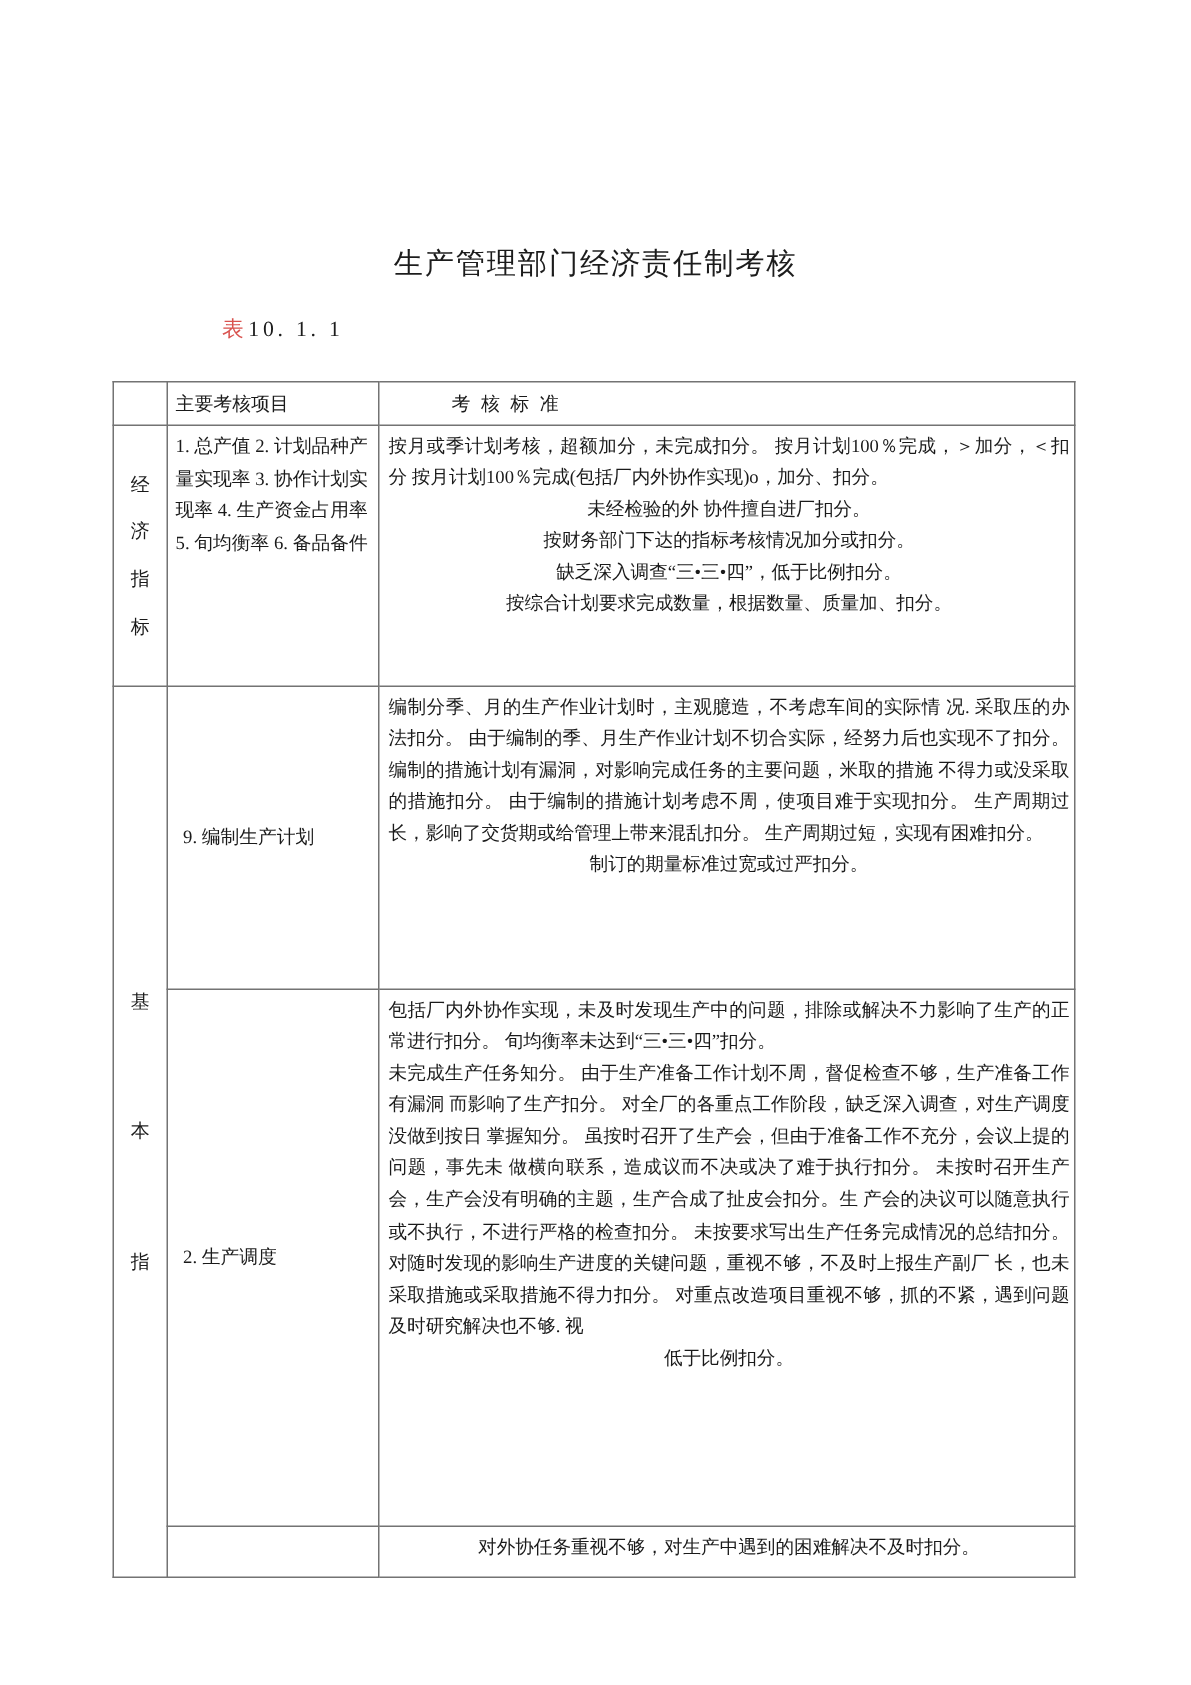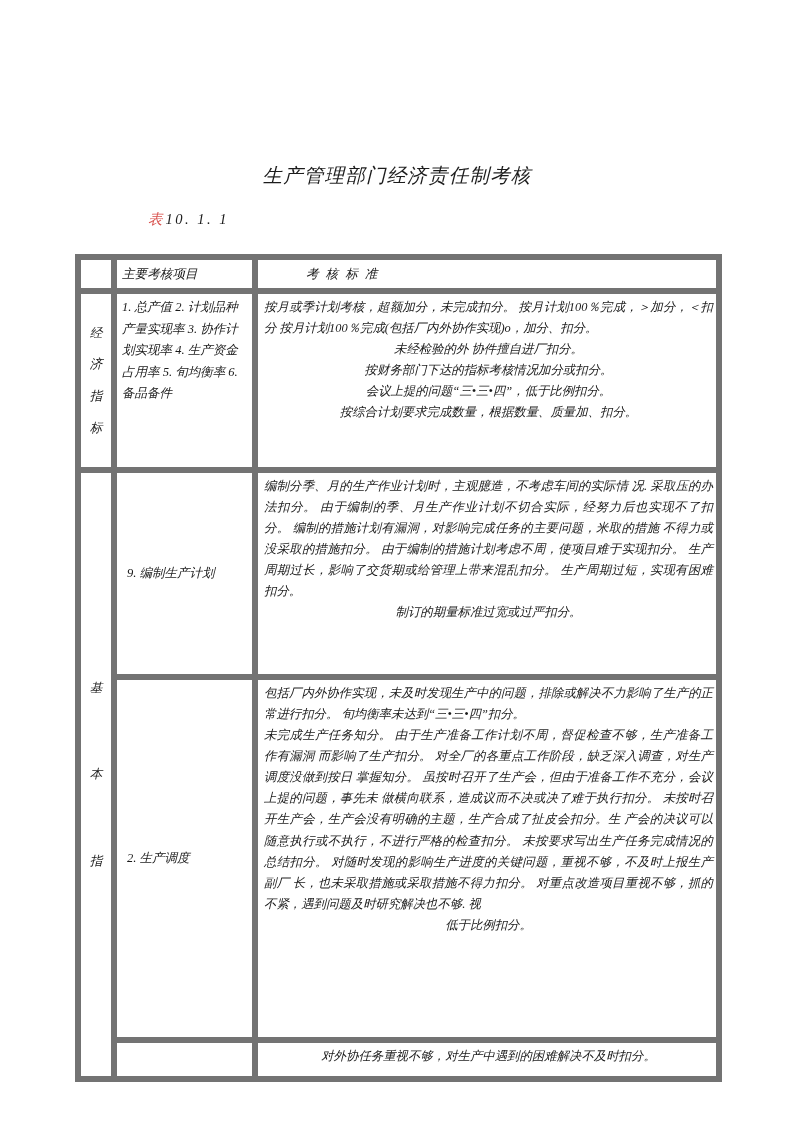--- a/index.html
+++ b/index.html
@@ -14,21 +14,20 @@
     color: #1a1a1a;
     overflow: hidden;
     position: relative;
   }
 
   .page {
     position: relative;
     width: 794px;
     height: 828px;
     box-sizing: border-box;
-    font-style: italic;
   }
 
   
   .doc-title {
     position: absolute;
     left: 0;
     top: 162px;
     width: 794px;
     text-align: center;
     font-size: 19.5px;
@@ -64,21 +63,21 @@
     position: absolute;
     left: 75px;
     top: 254px;
     width: 642px;
     border-collapse: collapse;
     table-layout: fixed;
     font-size: 12.4px;
     line-height: 1.62;
   }
   .grid td, .grid th {
-    border: 6px solid #737373;
+    border: 1px solid #737373;
     vertical-align: top;
     padding: 2px 4px 2px 5px;
     font-weight: normal;
     text-align: left;
   }
 
   col.c-vert   { width: 36px; }
   col.c-item   { width: 141px; }
   col.c-std    { width: 464px; }
 
@@ -183,21 +182,21 @@
             <span>济</span>
             <span>指</span>
             <span>标</span>
           </div>
         </td>
         <td class="item-cell">1. 总产值 2. 计划品种产量实现率 3. 协作计划实现率 4. 生产资金占用率 5. 旬均衡率 6. 备品备件</td>
         <td class="std-cell">
           <p>按月或季计划考核，超额加分，未完成扣分。 按月计划100％完成，＞加分，＜扣分 按月计划100％完成(包括厂内外协作实现)о，加分、扣分。</p>
           <p class="nojust">未经检验的外 协件擅自进厂扣分。</p>
           <p class="nojust">按财务部门下达的指标考核情况加分或扣分。</p>
-          <p class="nojust">会议上提的问题“三•三•四”，低于比例扣分。</p>
+          <p class="nojust">缺乏深入调查“三•三•四”，低于比例扣分。</p>
           <p class="nojust">按综合计划要求完成数量，根据数量、质量加、扣分。</p>
         </td>
       </tr>
 
       <tr class="row-plan">
         <td class="vert-cell" rowspan="3">
           <div class="vert-stack vert-base">
             <span>基</span>
             <span>本</span>
             <span>指</span>

